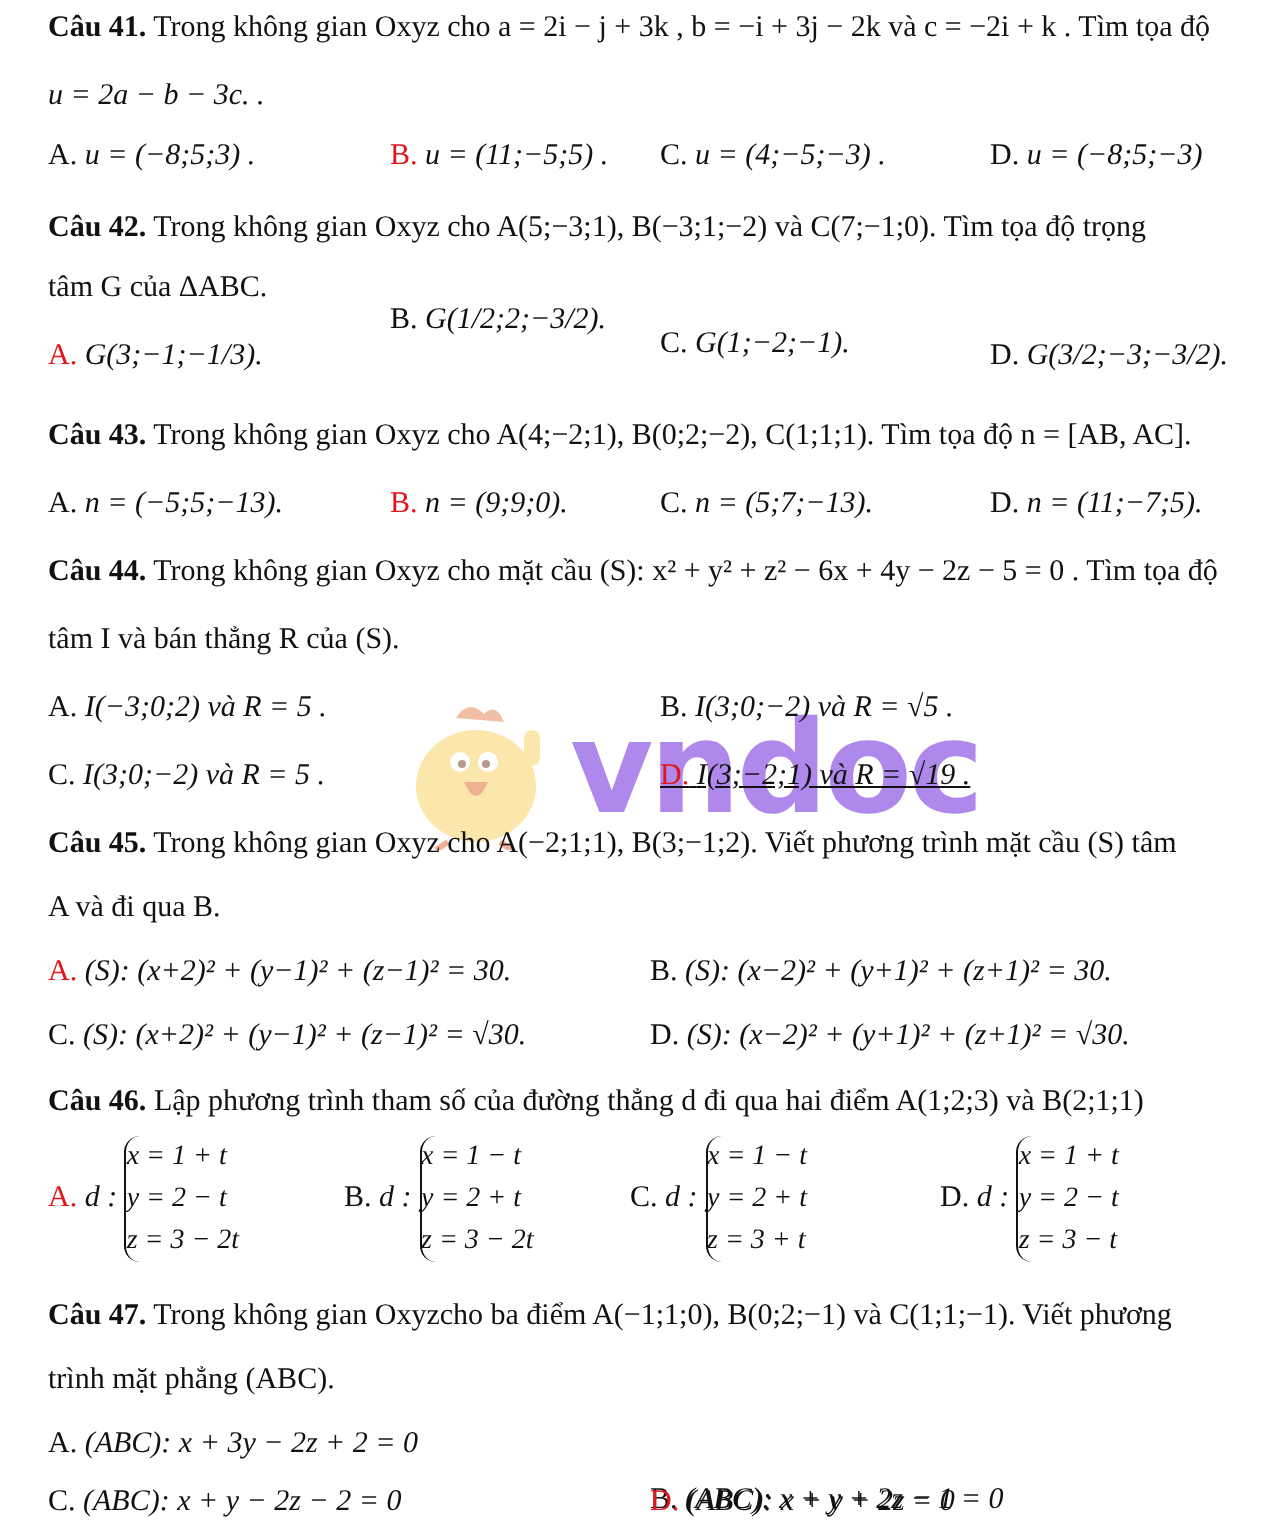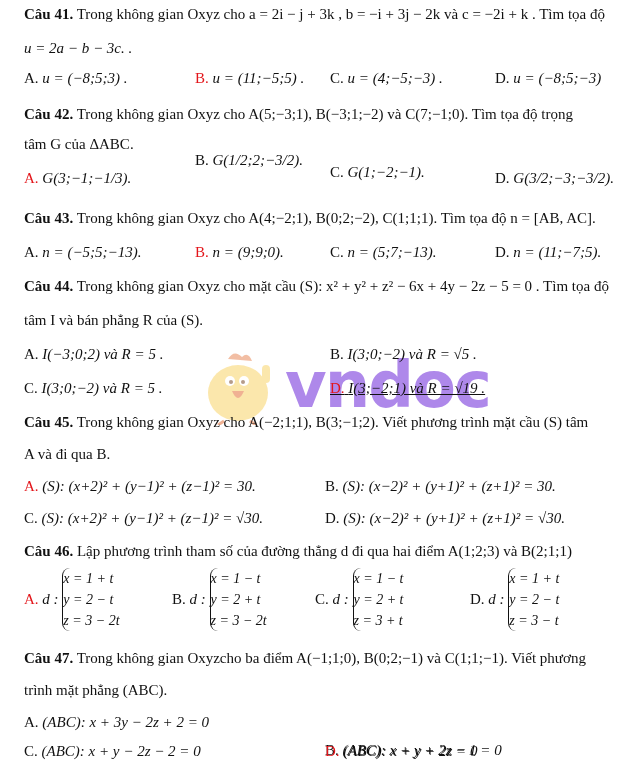--- a/index.html
+++ b/index.html
@@ -99,21 +99,21 @@
 </div>
 <div class="opt" style="left:495px; top:244px;">
   <span class="letter">D.</span>
   <span class="m">n = (11;−7;5).</span>
 </div>
 
 <div class="line" style="top:278px;">
   <span class="q-label">Câu 44.</span>
   <span>Trong không gian Oxyz cho mặt cầu (S): x² + y² + z² − 6x + 4y − 2z − 5 = 0 . Tìm tọa độ</span>
 </div>
-<div class="line" style="top:312px;">tâm I và bán phẳng R của (S).</div>
+<div class="line" style="top:312px;">tâm I và bán thẳng R của (S).</div>
 <div class="opt" style="left:24px; top:346px;">
   <span class="letter">A.</span>
   <span class="m">I(−3;0;2) và R = 5 .</span>
 </div>
 <div class="opt" style="left:330px; top:346px;">
   <span class="letter">B.</span>
   <span class="m">I(3;0;−2) và R = √5 .</span>
 </div>
 <div class="opt" style="left:24px; top:380px;">
   <span class="letter">C.</span>

